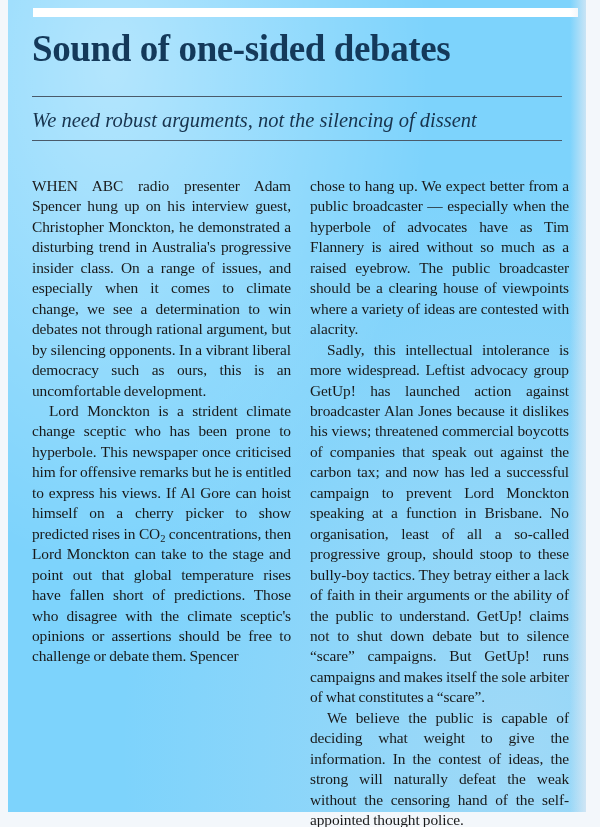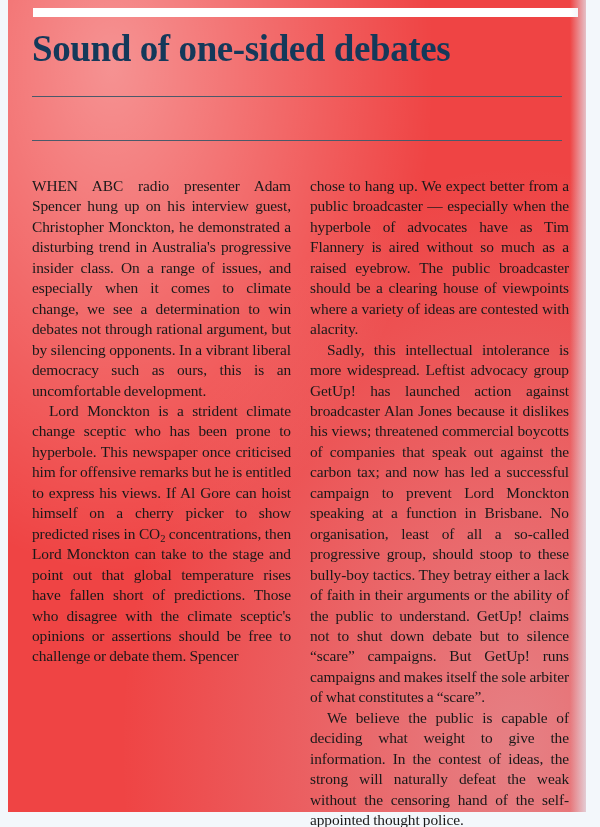--- a/index.html
+++ b/index.html
@@ -16,21 +16,21 @@
     position: relative;
   }
 
   
   .scan-page {
     position: absolute;
     left: 8px;
     top: 0px;
     width: 578px;
     height: 812px;
-    background: #ef4444;
+    background: #7dd3fc;
     box-sizing: border-box;
     text-decoration: underline;
   }
   .scan-page::after{
     
     content: "";
     position: absolute;
     top: 0; right: 0; bottom: 0;
     width: 16px;
     background: linear-gradient(to right, rgba(238,243,249,0), rgba(226,234,243,0.75));
@@ -143,20 +143,21 @@
   <div class="paper-noise"></div>
 
   <div class="top-white-band"></div>
 
   <div class="headline-block">
     <h1 class="headline">Sound of one-sided debates</h1>
   </div>
 
   <div class="rule rule-top"></div>
 
+  <p class="standfirst">We need robust arguments, not the silencing of dissent</p>
 
   <div class="rule rule-bottom"></div>
 
   <div class="columns">
 
     <div class="column">
       <p>WHEN ABC radio presenter Adam Spencer hung up on his interview guest, Christopher Monckton, he demonstrated a disturbing trend in Australia's progressive insider class. On a range of issues, and especially when it comes to climate change, we see a determination to win debates not through rational argument, but by silencing opponents. In a vibrant liberal democracy such as ours, this is an uncomfortable development.</p>
       <p style="text-indent:17px;"><span>Lord Monckton is a strident climate change sceptic who has been prone to hyperbole. This newspaper once criticised him for offensive remarks but he is entitled to express his views. If Al Gore can hoist himself on a cherry picker to show predicted rises in CO</span><sub>2</sub><span> concentrations, then Lord Monckton can take to the stage and point out that global temperature rises have fallen short of predictions. Those who disagree with the climate sceptic's opinions or assertions should be free to challenge or debate them. Spencer</span></p>
     </div>
 

